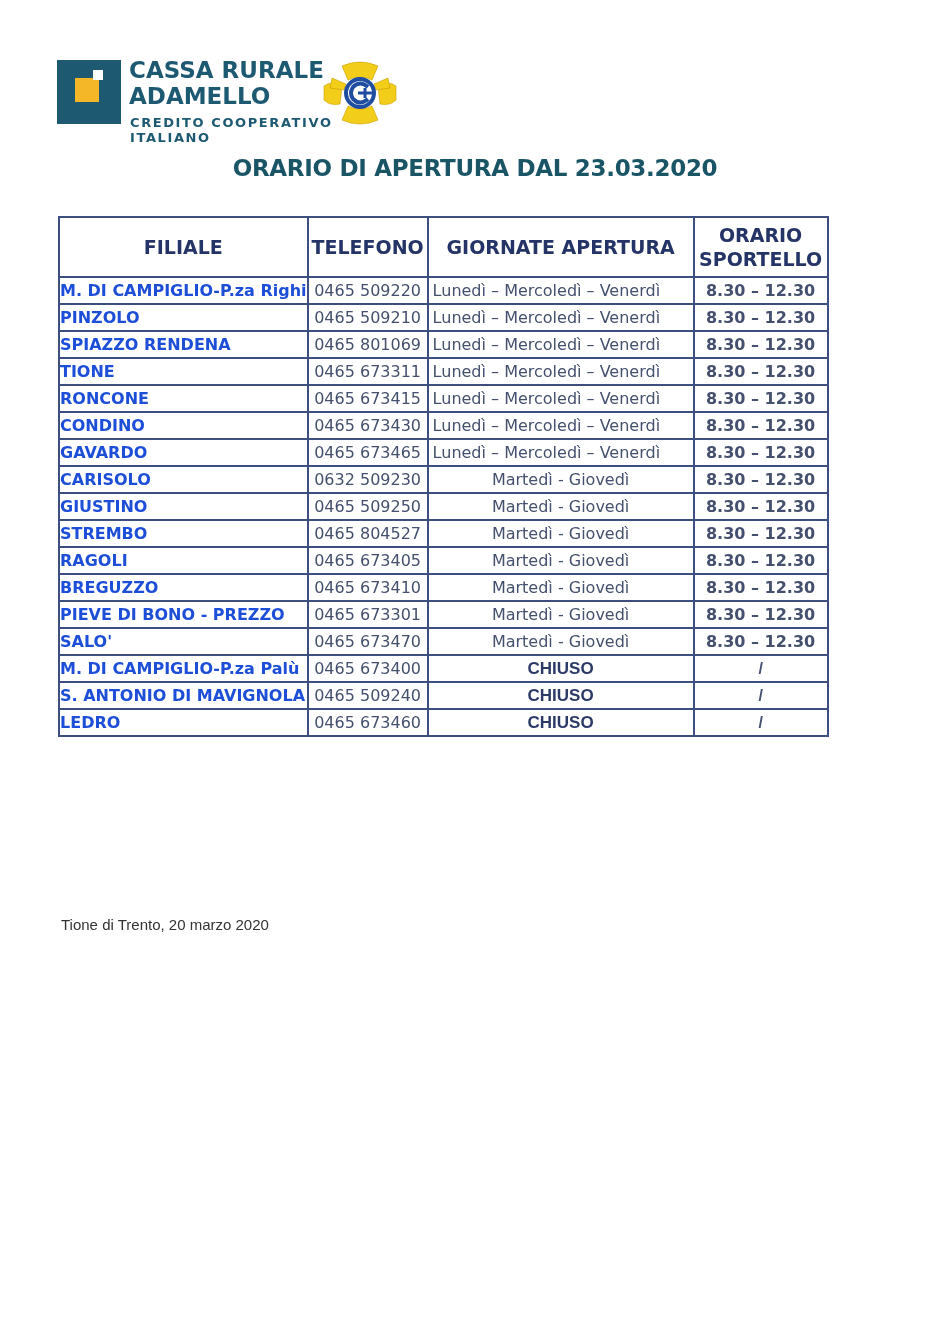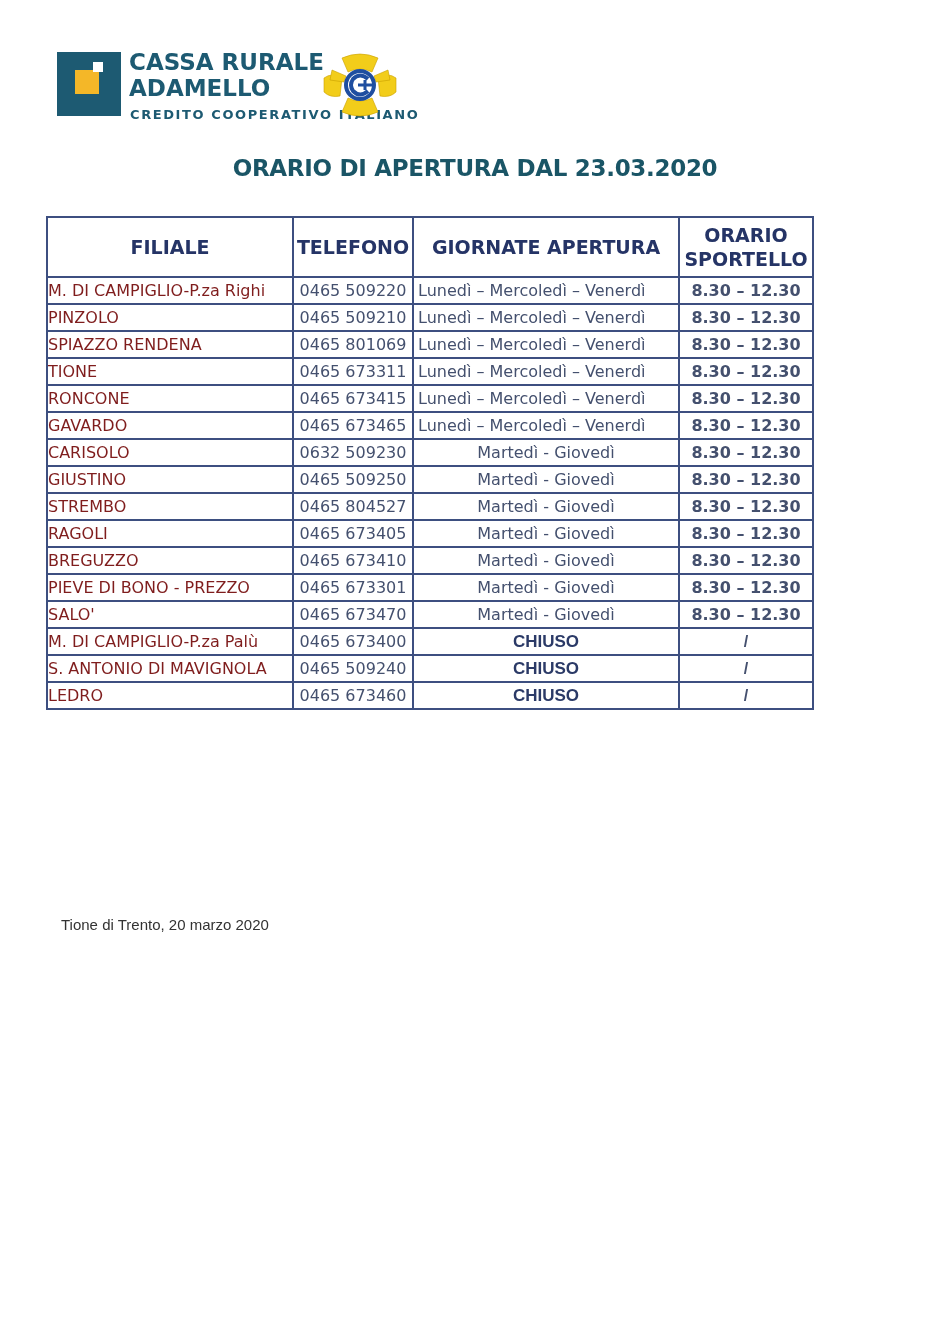--- a/index.html
+++ b/index.html
@@ -1,28 +1,28 @@
 <!DOCTYPE html>
 <html><head>
 <meta charset="utf-8">
 <style>
   html, body { margin:0; padding:0; background:#ffffff; }
   body { width:950px; height:1344px; position:relative; overflow:hidden; font-family:"DejaVu Sans", sans-serif; }
-  .logo { position:absolute; left:57px; top:52px; width:345px; height:66px;padding-left:41px; }
+  .logo { position:absolute; left:57px; top:60px; width:345px; height:66px; }
   .logo-square { position:absolute; left:0; top:0; width:64px; height:64px; background:#1d5a72; }
   .logo-sq-yellow { position:absolute; left:18px; top:18px; width:24px; height:24px; background:#f4b728; }
   .logo-sq-white { position:absolute; left:36px; top:10px; width:10px; height:10px; background:#ffffff; }
   .logo-name { position:absolute; left:72px; top:-3px; color:#1d5a72; font-weight:bold; font-size:23px; line-height:26px; letter-spacing:0px; }
   .logo-sub { position:absolute; left:73px; top:55px; color:#1d5a72; font-weight:bold; font-size:13px; letter-spacing:1.6px; }
   .logo-emblem { position:absolute; left:265px; top:0px; width:76px; height:66px; }
   .title { position:absolute; left:0; width:950px; top:155px; text-align:center; color:#1a5566; font-weight:bold; font-size:23px; letter-spacing:-0.3px; }
-  table.sched { position:absolute; left:46px; top:216px; border-collapse:collapse; font-family:"DejaVu Sans", sans-serif; color:#2b3a67; }
+  table.sched { position:absolute; left:58px; top:216px; border-collapse:collapse; font-family:"DejaVu Sans", sans-serif; color:#2b3a67; }
   table.sched td, table.sched th { border:2px solid #3d4f80; padding:0; height:25px; font-size:16px; white-space:nowrap; }
   table.sched th { height:58px; font-size:19px; font-weight:bold; color:#253466; text-align:center; line-height:24px; }
-  td.c-name { width:244px; font-weight:normal; padding-left:5px; font-size:15.5px; color:#7f1d1d; }
+  td.c-name { width:244px; font-weight:bold; padding-left:5px; font-size:15.5px; color:#1d4ed8; }
   td.c-tel { width:118px; text-align:center; color:#44506e; }
   td.c-days { width:260px; color:#44506e; }
   td.c-days.lmv { padding-left:4px; text-align:left; }
   td.c-days.mg { text-align:center; }
   td.c-days.closed { text-align:center; font-family:"Liberation Sans", sans-serif; font-weight:bold; font-size:17px; color:#2b3a67; }
   td.c-hours { width:132px; text-align:center; color:#44506e;font-weight:bold; }
   td.c-hours.slash { font-family:"Liberation Sans", sans-serif; }
   .footer { position:absolute; left:61px; top:916px; font-family:"Liberation Sans", sans-serif; font-size:15px; color:#333333; }
 </style>
 </head>
@@ -92,20 +92,26 @@
       <td class="c-days lmv">Lunedì – Mercoledì – Venerdì</td>
       <td class="c-hours">8.30 – 12.30</td>
     </tr>
     <tr>
       <td class="c-name">RONCONE</td>
       <td class="c-tel">0465 673415</td>
       <td class="c-days lmv">Lunedì – Mercoledì – Venerdì</td>
       <td class="c-hours">8.30 – 12.30</td>
     </tr>
     <tr>
+      <td class="c-name">CONDINO</td>
+      <td class="c-tel">0465 673430</td>
+      <td class="c-days lmv">Lunedì – Mercoledì – Venerdì</td>
+      <td class="c-hours">8.30 – 12.30</td>
+    </tr>
+    <tr>
       <td class="c-name">GAVARDO</td>
       <td class="c-tel">0465 673465</td>
       <td class="c-days lmv">Lunedì – Mercoledì – Venerdì</td>
       <td class="c-hours">8.30 – 12.30</td>
     </tr>
     <tr>
       <td class="c-name">CARISOLO</td>
       <td class="c-tel">0632 509230</td>
       <td class="c-days mg">Martedì - Giovedì</td>
       <td class="c-hours">8.30 – 12.30</td>

